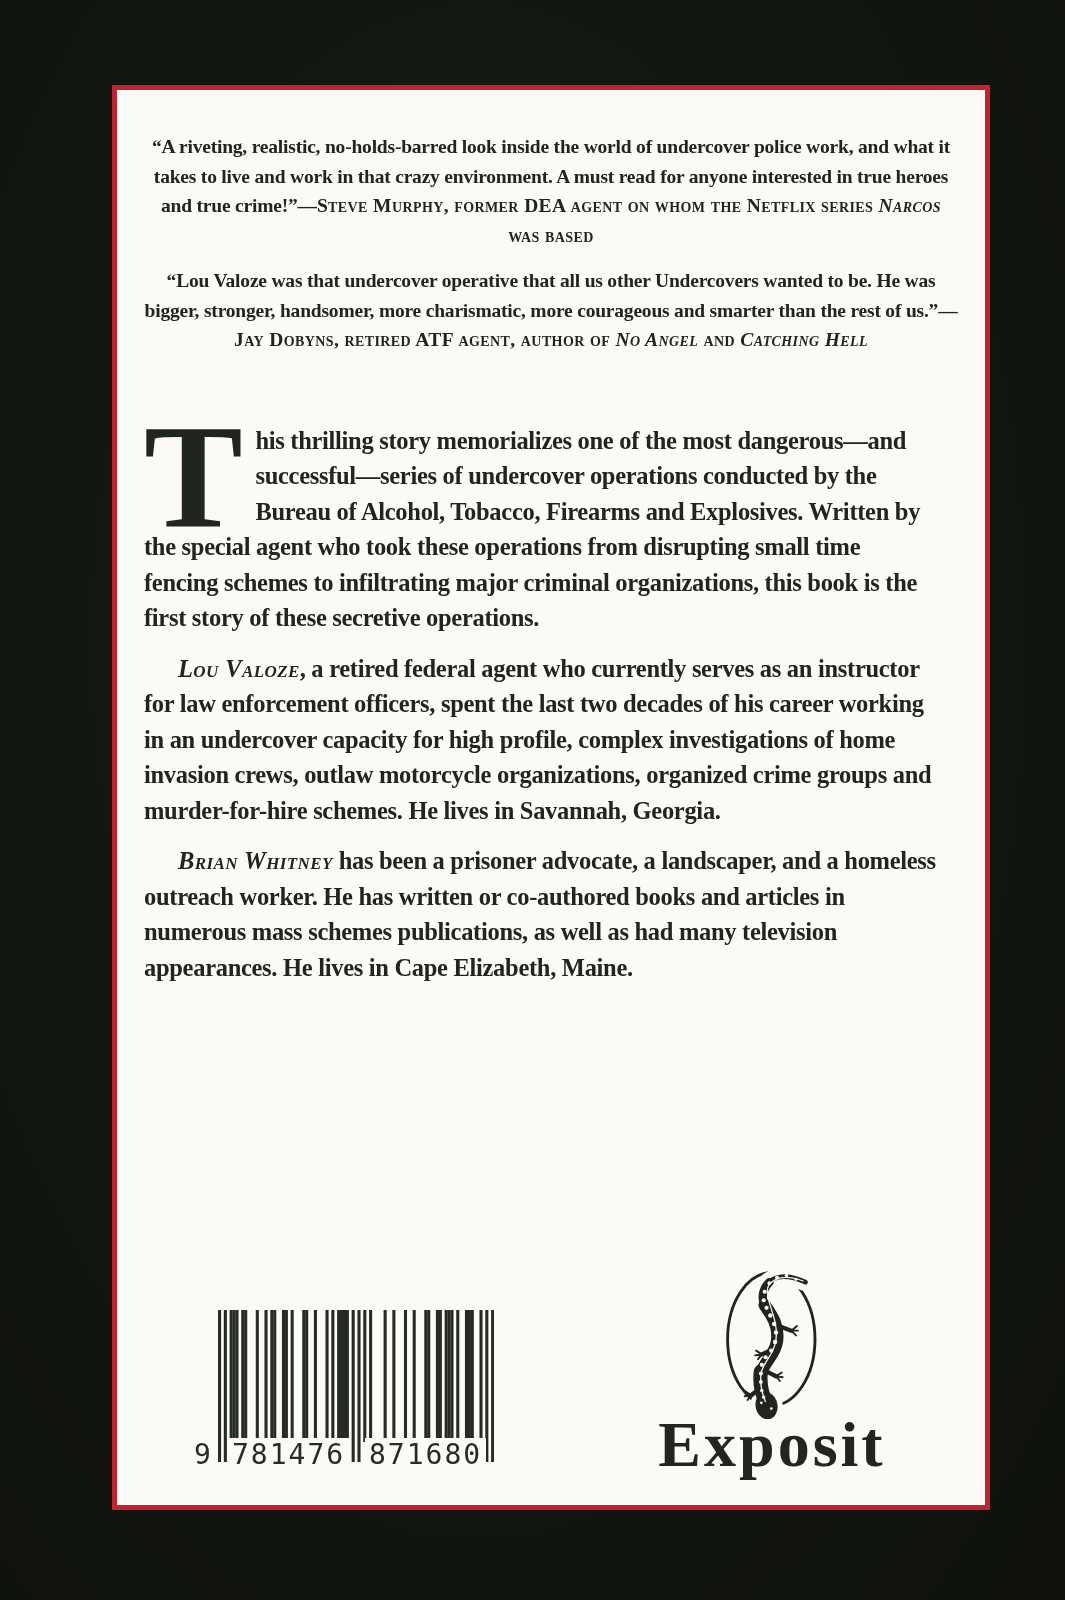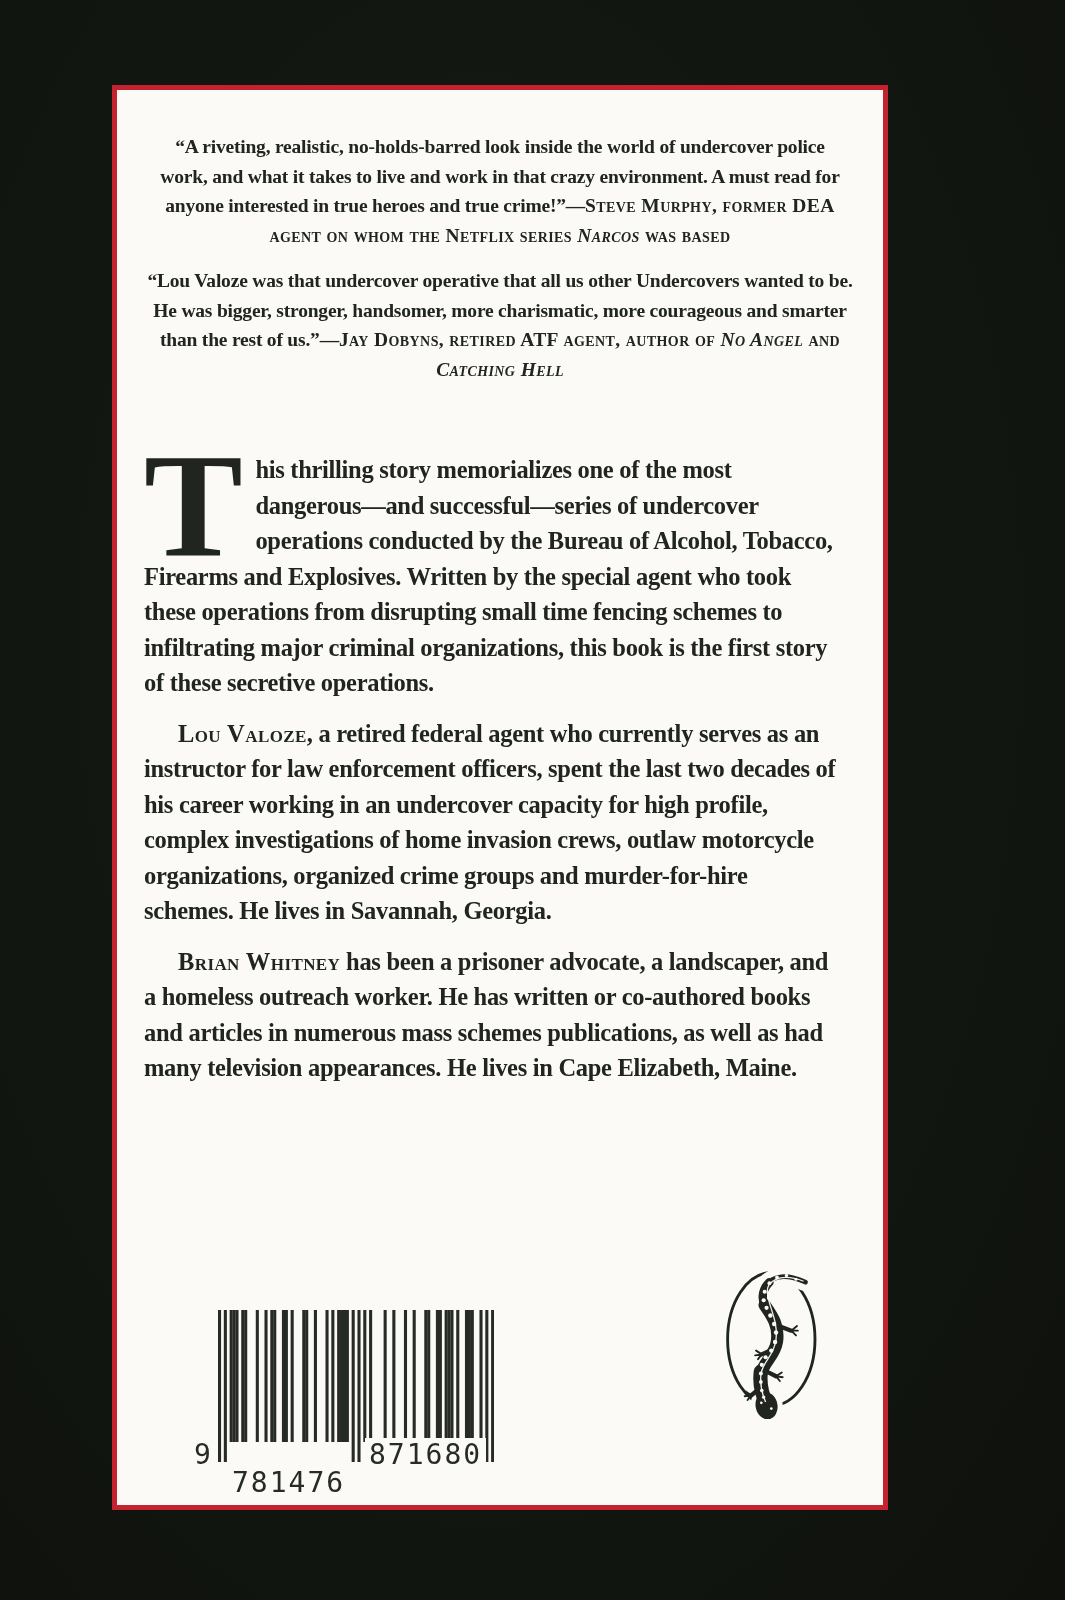--- a/index.html
+++ b/index.html
@@ -6,21 +6,21 @@
   body{
     width:1065px;height:1600px;position:relative;overflow:hidden;
     background:#131711;
     font-family:"Liberation Serif", serif;
   }
   .backdrop{
     position:absolute;inset:0;
     background:radial-gradient(ellipse at 45% 40%, #181d16 0%, #121610 55%, #0e110c 100%);
   }
   .page{
-    position:absolute;left:112px;top:85px;width:776px;height:1425px;
+    position:absolute;left:112px;top:85px;width:878px;height:1425px;
     box-sizing:border-box;border:5px solid #c4222e;background:#fbfaf7;
     color:#20251f;padding-top:42px;
   }
   .blurb{
     text-align:center;font-weight:bold;font-size:19.5px;line-height:29.5px;
     letter-spacing:-0.2px;
   }
   .blurb-1{margin:0 34px 9px 34px;}
   .blurb-2{margin:16px 20px;}
   .seg-sc{font-variant:small-caps;letter-spacing:0.4px;}
@@ -29,33 +29,33 @@
     margin:68px 46px 0 27px;font-weight:bold;font-size:24.5px;line-height:35.5px;
     letter-spacing:-0.3px;text-align:left;
   }
   .para{margin:0;}
   .para.indent{text-indent:34px;}
   .para.bio{margin-top:15px;}
   .dropcap{
     float:left;font-size:148px;line-height:96px;padding:6px 13px 0 0;
     font-weight:bold;
   }
-  .sc-name{font-variant:small-caps;letter-spacing:0.4px;}
+  .sc-name{font-variant:small-caps;letter-spacing:0.4px;font-style:italic;}
   .credit{
     position:absolute;left:33px;top:1138px;
     font-weight:bold;font-size:19.5px;letter-spacing:-0.2px;
   }
   .barcode{position:absolute;left:101px;top:1220px;width:276px;height:160px;}
   .bc-digits span{
     position:absolute;top:128px;
     font-family:"DejaVu Sans Mono", monospace;font-size:28px;color:#272b26;
     background:#fbfaf7;
   }
   .bc-prefix{left:-26px;padding:0 2px;}
-  .bc-g1{left:10px;letter-spacing:2px;padding:0 4px;margin-top:28px;}
+  .bc-g1{left:10px;letter-spacing:2px;padding:0 4px;}
   .bc-g2{left:147px;letter-spacing:2px;padding:0 4px;}
   .publisher{
     position:absolute;left:520px;top:1177px;width:270px;text-align:center;
   }
   .logo-svg{display:block;margin:0 auto;height:152px;}
   .publisher-name{
     font-weight:bold;font-size:64px;letter-spacing:3px;line-height:1;
     margin-top:-6px;color:#22261f;
   }
 </style>
@@ -178,16 +178,17 @@
           <circle cx="48" cy="95" r="2.2"></circle>
             <circle cx="44" cy="103" r="2.2"></circle>
           <circle cx="43" cy="112" r="2.1"></circle>
             <circle cx="43" cy="121" r="2"></circle>
           <circle cx="44" cy="130" r="1.9"></circle>
             <circle cx="46" cy="137" r="1.8"></circle>
           <circle cx="43.5" cy="143" r="1.4"></circle>
             <circle cx="54" cy="149" r="1.4"></circle>
         </g>
       </svg>
+      <div class="publisher-name">Exposit</div>
     </div>
 
   </div>
 </div>
 
 </body></html>

